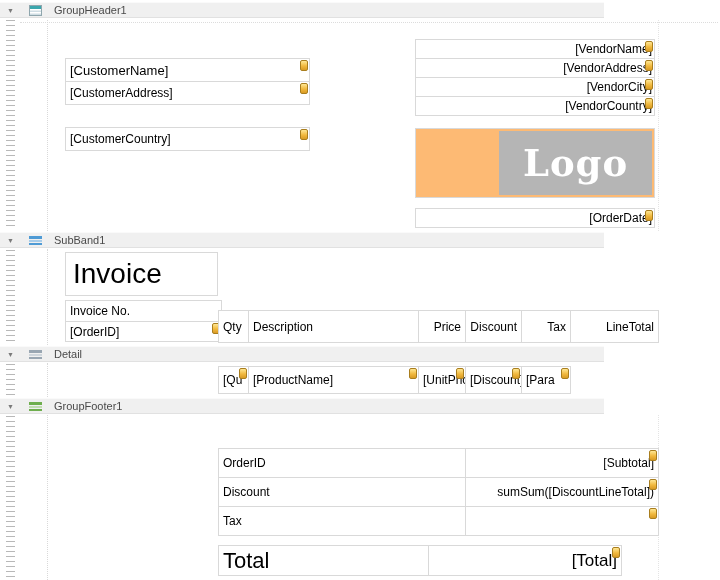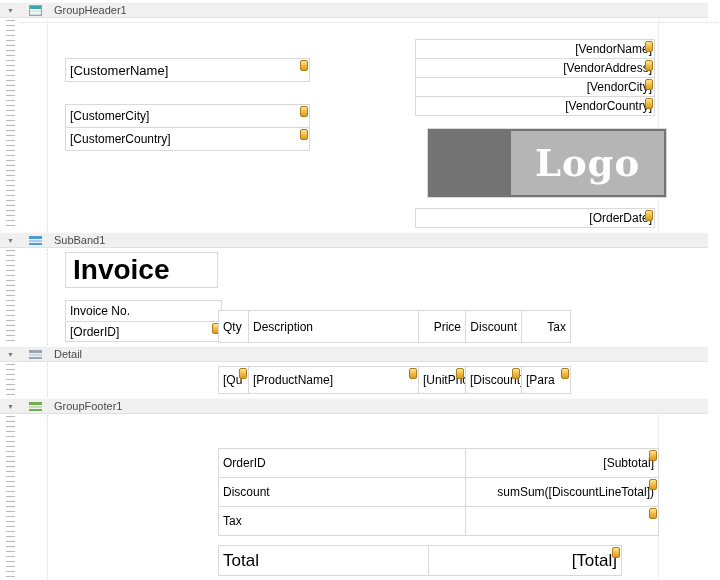--- a/index.html
+++ b/index.html
@@ -1,21 +1,21 @@
 <!DOCTYPE html>
 <html><head>
 <meta charset="utf-8">
 <style>
   * { margin:0; padding:0; box-sizing:border-box; }
   html,body { background:#ffffff; }
   body { font-family:"Liberation Sans", sans-serif; }
   #app { position:relative; width:720px; height:580px; background:#fff; overflow:hidden; font-size:12px; color:#000; }
 
   
-  .band-bar { position:absolute; left:0; width:708px; height:16px; background:#f0f0f0;
+  .band-bar { position:absolute; left:0; width:604px; height:16px; background:#f0f0f0;
               border-top:1px solid #fafafa; border-bottom:1px solid #e1e1e1;
               display:flex; align-items:center; color:#4a4a4a; font-size:11px; cursor:default;gap:6px; }
   .band-arrow { margin-left:7px; font-size:7px; color:#7a7a7a; line-height:1; }
   .band-icon { display:block; margin-left:9px; margin-right:6px; flex:0 0 auto; }
   .band-label { white-space:nowrap; }
 
   
   .ruler { position:absolute; left:6px; width:9px;
            background-image:repeating-linear-gradient(to bottom, #b8b8b8 0 1px, transparent 1px 5px); }
   .vguide { position:absolute; width:0; border-left:1px dotted #d9d9d9; }
@@ -31,21 +31,21 @@
   .row { position:absolute; display:flex; }
   .row .cell { position:relative; background:#fff; border:1px solid #d9d9d9; border-left:none;
                display:flex; align-items:center; padding:0 4px; white-space:nowrap; overflow:hidden; }
   .row .cell:first-child { border-left:1px solid #d9d9d9; }
   .cell.right { justify-content:flex-end; }
 
   .tag { position:absolute; top:1px; right:1px; width:8px; height:11px;
          background:linear-gradient(180deg,#ffe793 0%,#f1b93f 55%,#d99b24 100%);
          border:1px solid #a97e1e; border-radius:2px; }
 
-  .logo-box { position:absolute; border:1px solid #d9d9d9; background:#737373;margin-left:12px; }
+  .logo-box { position:absolute; border:1px solid #d9d9d9; background:#fdba74; }
   .logo-fill { position:absolute; top:2px; right:2px; bottom:2px; width:153px; background:#b5b5b5;
                display:flex; align-items:center; justify-content:center; }
   .logo-text { font-family:"DejaVu Serif", serif; font-weight:700; font-size:37px; color:#ffffff; letter-spacing:1px; }
 </style>
 </head>
 <body>
 
 <div id="app">
 
   <div class="band-bar" style="top:2px">
@@ -69,22 +69,22 @@
   <div class="vguide" style="left:47px;top:249px;height:96px"></div>
   <div class="vguide" style="left:47px;top:363px;height:34px"></div>
   <div class="vguide" style="left:47px;top:415px;height:165px"></div>
   <div class="vguide" style="left:658px;top:20px;height:211px;border-color:#e4e4e4"></div>
   <div class="vguide" style="left:658px;top:415px;height:165px;border-color:#e4e4e4"></div>
 
   <div class="field bold" style="left:65px;top:58px;width:245px;height:24px;font-size:13px">
     <span>[CustomerName]</span>
     <span class="tag"></span>
   </div>
-  <div class="field" style="left:65px;top:104px;width:245px;height:24px">
-    <span>[CustomerCity]</span>
+  <div class="field" style="left:65px;top:81px;width:245px;height:24px">
+    <span>[CustomerAddress]</span>
     <span class="tag"></span>
   </div>
   <div class="field" style="left:65px;top:127px;width:245px;height:24px">
     <span>[CustomerCountry]</span>
     <span class="tag"></span>
   </div>
 
   <div class="field right tight" style="left:415px;top:39px;width:240px;height:20px">
     <span>[VendorName]</span>
     <span class="tag"></span>
@@ -116,21 +116,21 @@
   <div class="band-bar" style="top:232px">
     <span class="band-arrow">▼</span>
     <svg class="band-icon" width="13" height="11" viewBox="0 0 13 11">
       <rect x="0" y="1" width="13" height="3" fill="#4f9bd5"></rect>
       <rect x="0" y="5" width="13" height="2" fill="#a8cdea"></rect>
       <rect x="0" y="8" width="13" height="2" fill="#4f9bd5"></rect>
     </svg>
     <span class="band-label">SubBand1</span>
   </div>
 
-  <div class="field" style="left:65px;top:252px;width:153px;height:36px;font-weight:700;font-size:28px;padding-left:7px">
+  <div class="field" style="left:65px;top:252px;width:153px;height:44px;font-weight:400;font-size:28px;padding-left:7px">
     <span>Invoice</span>
   </div>
   <div class="field bold" style="left:65px;top:300px;width:157px;height:22px">
     <span>Invoice No.</span>
   </div>
   <div class="field" style="left:65px;top:321px;width:157px;height:21px">
     <span>[OrderID]</span>
     <span class="tag"></span>
   </div>
 
@@ -143,20 +143,23 @@
     </div>
     <div class="cell bold right" style="width:47px">
       <span>Price</span>
     </div>
     <div class="cell bold right" style="width:56px">
       <span>Discount</span>
     </div>
     <div class="cell bold right" style="width:49px">
       <span>Tax</span>
     </div>
+    <div class="cell bold right" style="width:88px">
+      <span>LineTotal</span>
+    </div>
   </div>
 
   <div class="band-bar" style="top:346px">
     <span class="band-arrow">▼</span>
     <svg class="band-icon" width="13" height="11" viewBox="0 0 13 11">
       <rect x="0" y="1" width="13" height="3" fill="#99a6b2"></rect>
       <rect x="0" y="5" width="13" height="2" fill="#cfd6dc"></rect>
       <rect x="0" y="8" width="13" height="2" fill="#99a6b2"></rect>
     </svg>
     <span class="band-label">Detail</span>
@@ -216,21 +219,21 @@
   <div class="row" style="left:218px;top:506px;width:441px;height:30px">
     <div class="cell bold" style="width:248px">
       <span>Tax</span>
     </div>
     <div class="cell bold right" style="width:193px">
       <span class="tag"></span>
     </div>
   </div>
 
   <div class="row" style="left:218px;top:545px;width:441px;height:31px">
-    <div class="cell bold" style="width:211px;font-size:17px">
+    <div class="cell bold" style="width:211px;font-size:22px">
       <span>Total</span>
     </div>
     <div class="cell bold right" style="width:193px;font-size:17px">
       <span>[Total]</span>
       <span class="tag"></span>
     </div>
   </div>
 
 </div>
 

